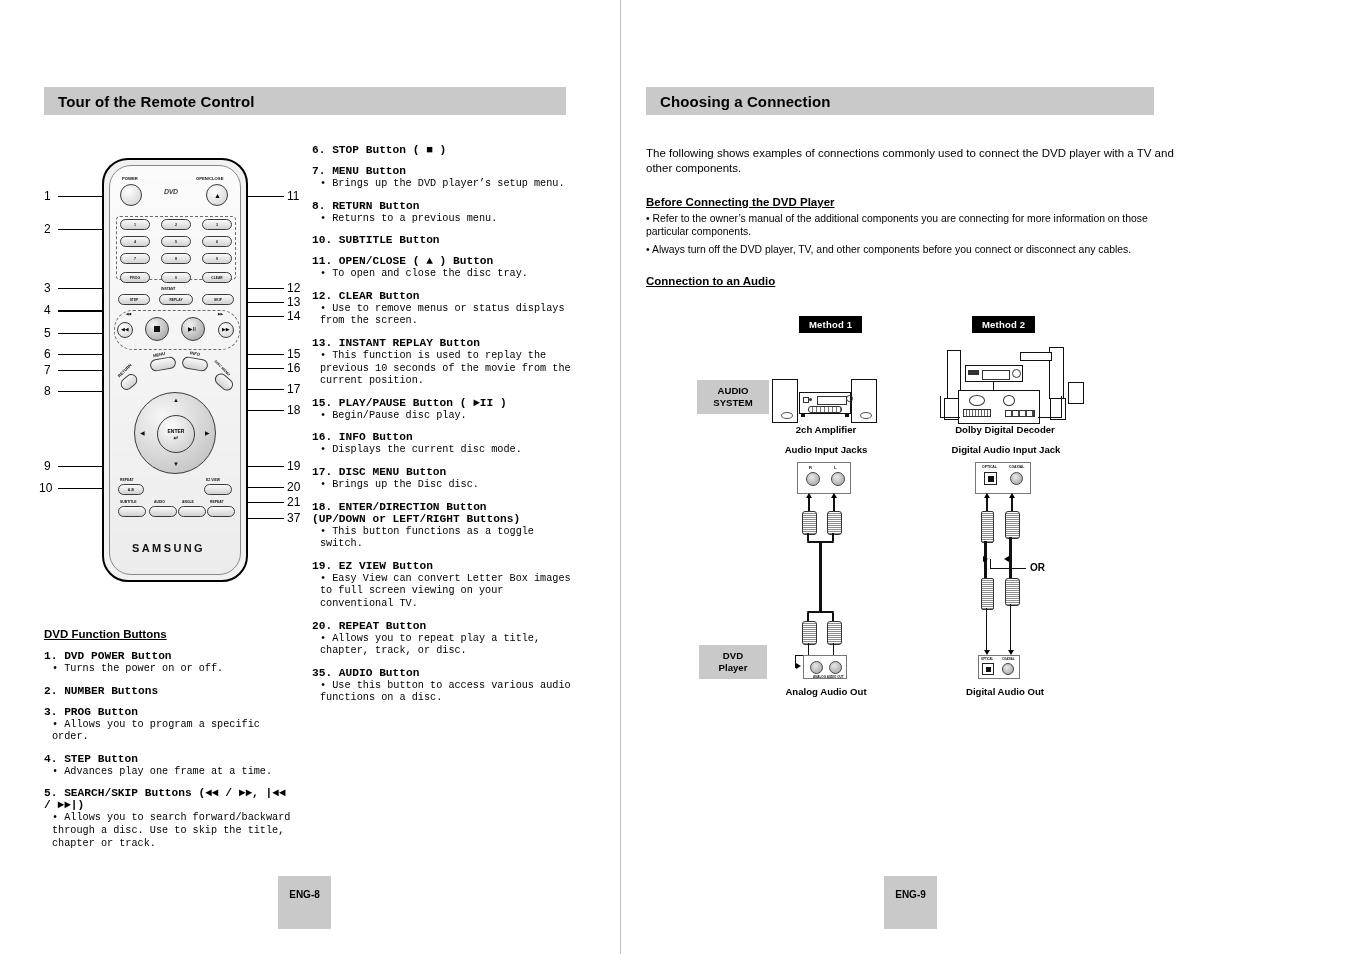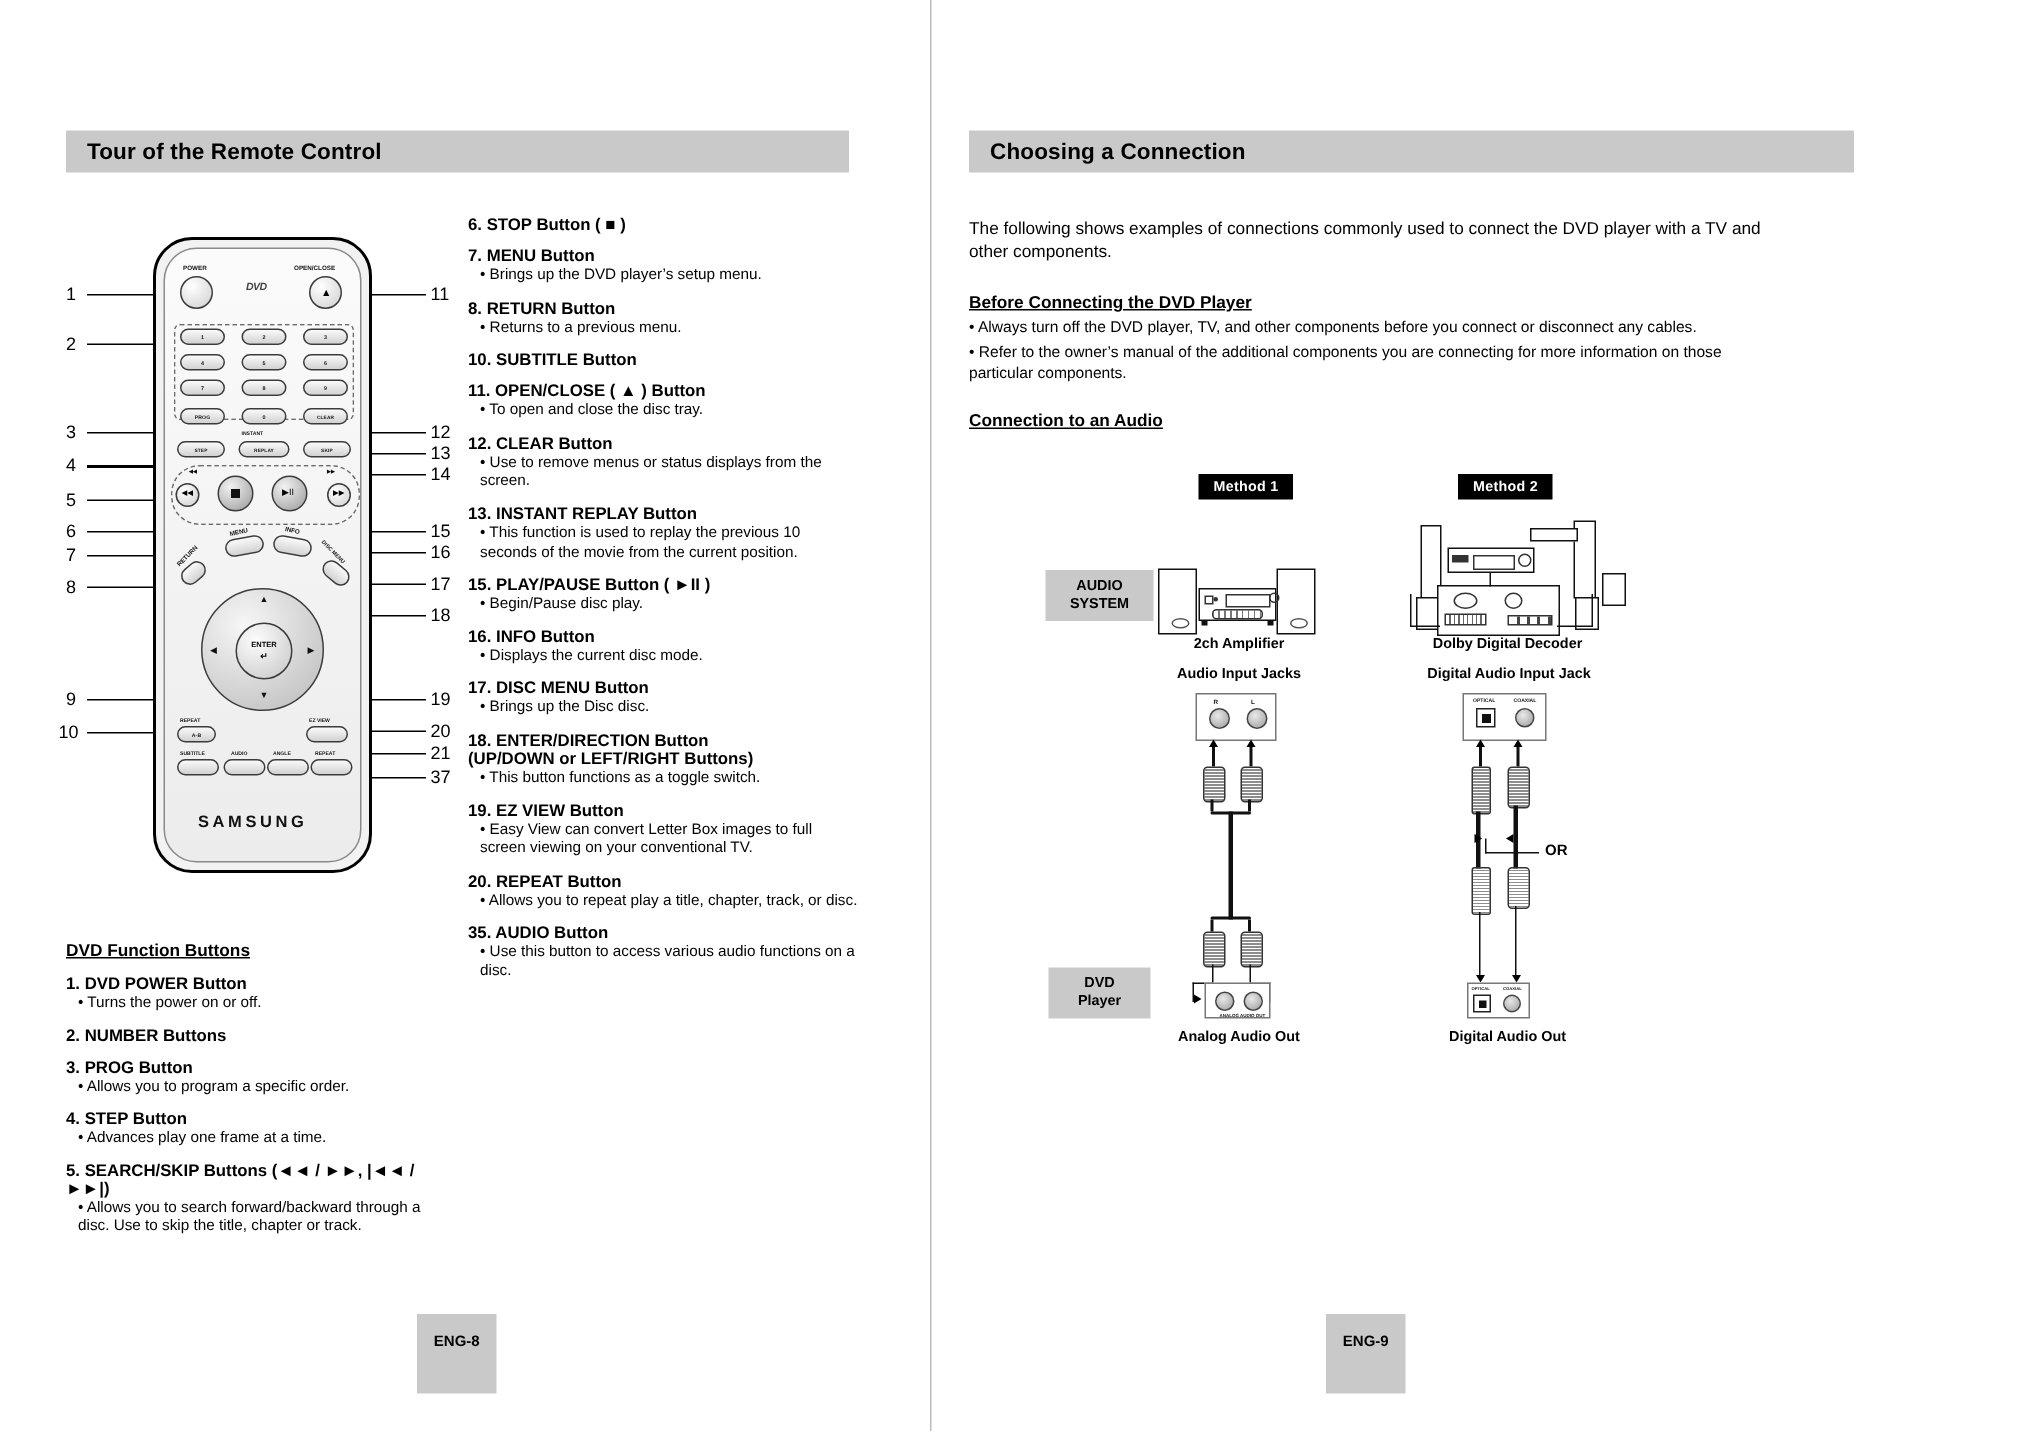--- a/index.html
+++ b/index.html
@@ -25,30 +25,30 @@
     position:absolute;
     background:#c9c9c9;
     height:28px;
     display:flex;align-items:center;
   }
   .sec-bar span{
     font-size:15px;font-weight:bold;letter-spacing:.1px;
     padding-left:14px;
   }
   #bar-left{left:44px;top:87px;width:522px;}
-  #bar-right{left:646px;top:87px;width:590px;}
+  #bar-right{left:646px;top:87px;width:508px;}
 
   
   .para{font-size:11.5px;line-height:14.5px;}
   .heading-u{
     font-size:11.5px;font-weight:bold;text-decoration:underline;
   }
   .item-title{font-size:11.2px;font-weight:bold;margin:0;}
   .item-desc{font-size:10.2px;line-height:12.6px;margin:1px 0 0 8px;}
-  .item{margin-bottom:9px;}
+  .item{margin-bottom:9px;font-family:Liberation Mono, monospace;}
 
   
   #remote-figure{position:absolute;left:44px;top:140px;width:260px;height:460px;}
   #left-list{position:absolute;left:44px;top:628px;width:250px;}
   #mid-list{position:absolute;left:312px;top:144px;width:262px;}
 
   
   .callout{position:absolute;font-size:12px;}
   .callout .num{position:absolute;font-size:12px;line-height:12px;}
   .lead{position:absolute;height:1px;background:#000;}
@@ -394,22 +394,22 @@
 
 <div class="sec-bar" id="bar-right">
   <span>Choosing a Connection</span>
 </div>
 
 <div id="intro" class="para">The following shows examples of connections commonly used to connect the DVD player with a TV and other components.</div>
 
 <div id="before-head" class="heading-u">Before Connecting the DVD Player</div>
 
 <div id="before-list">
+  <div class="bullet-line" style="padding-left:0;">• Refer to the owner’s manual of the additional components you are connecting for more information on those particular components.</div>
   <div class="bullet-line">• Always turn off the DVD player, TV, and other components before you connect or disconnect any cables.</div>
-  <div class="bullet-line" style="padding-left:0;">• Refer to the owner’s manual of the additional components you are connecting for more information on those particular components.</div>
 </div>
 
 <div id="conn-head" class="heading-u">Connection to an Audio</div>
 
 <div>
 
   <div class="method-tag" style="left:799px;top:316px;">Method 1</div>
   <div class="method-tag" style="left:972px;top:316px;">Method 2</div>
 
   <div class="gray-tag" style="left:697px;top:380px;width:56px;white-space:pre-line;">AUDIO

